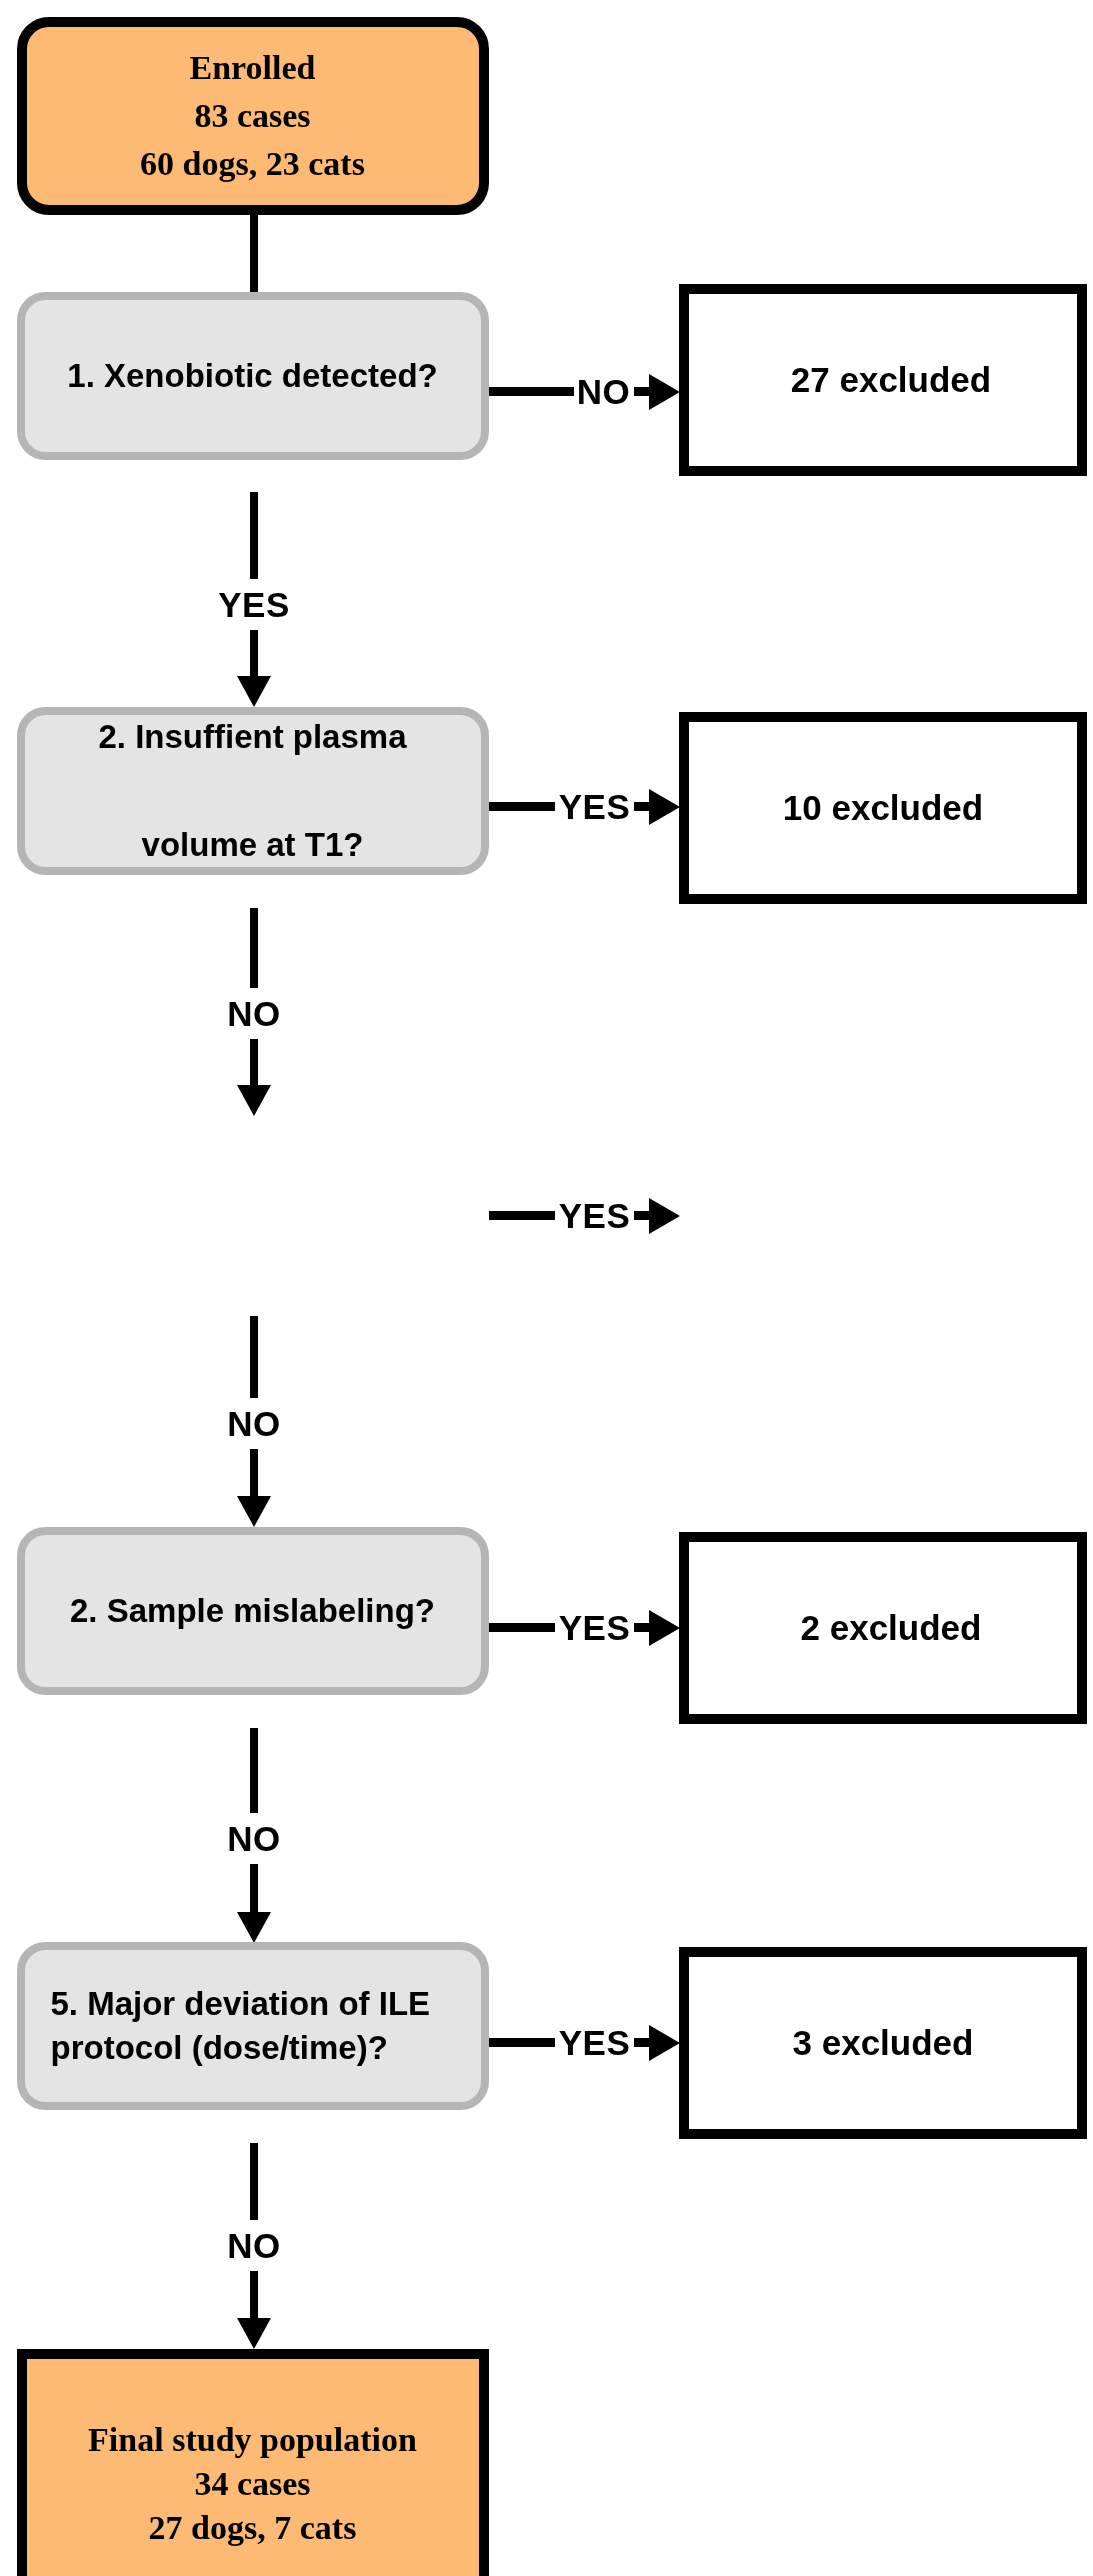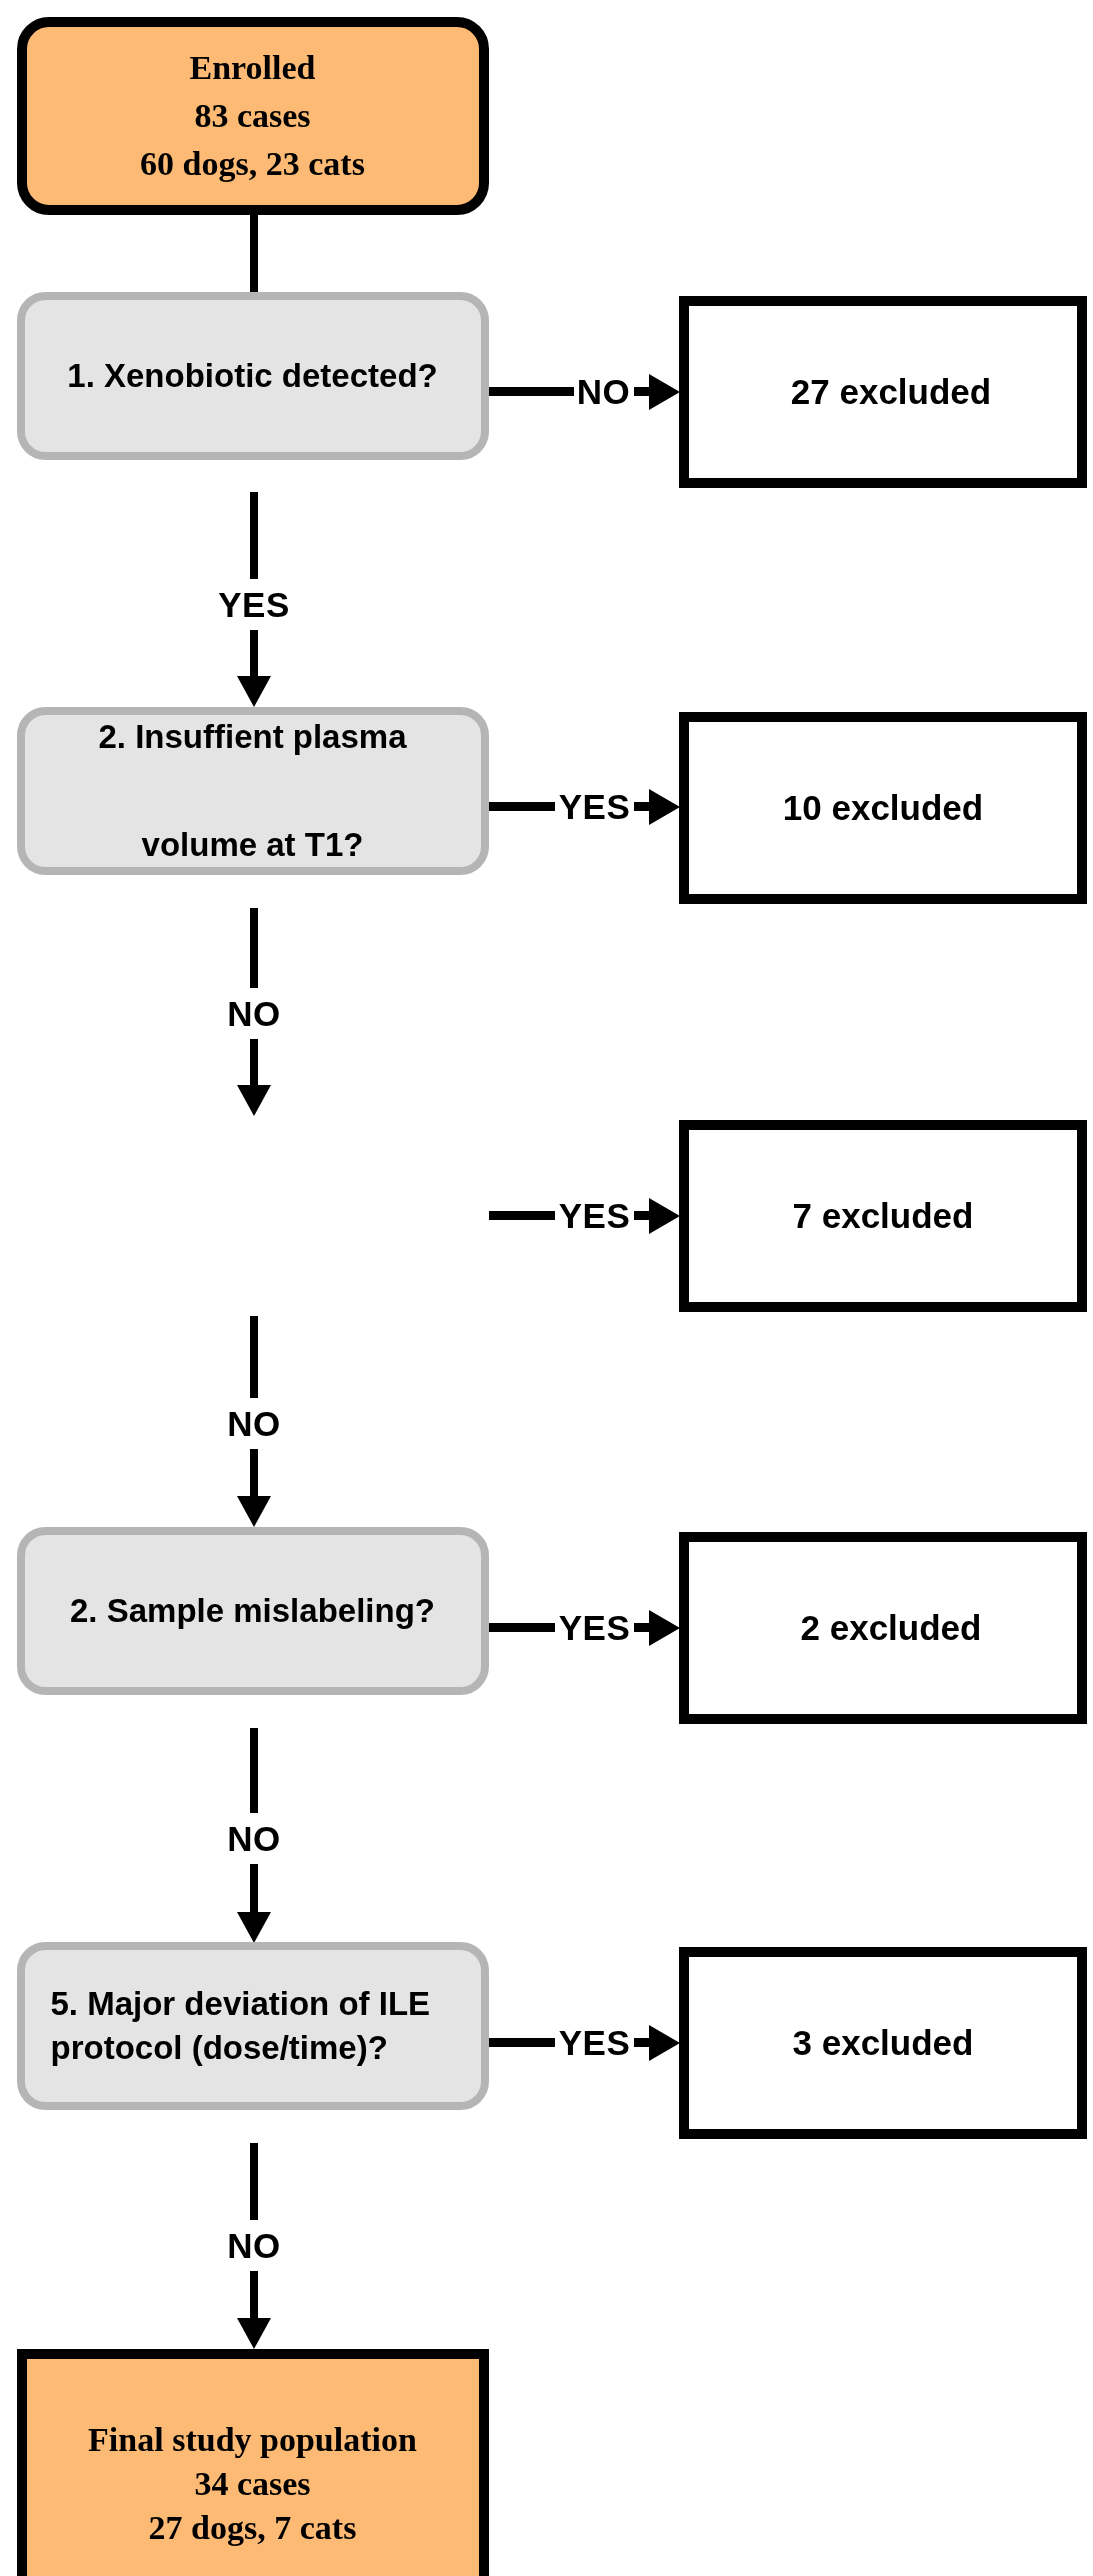--- a/index.html
+++ b/index.html
@@ -70,21 +70,21 @@
     height: 192px;
     box-sizing: border-box;
     background: #ffffff;
     border: 10px solid #000000;
     display: flex;
     align-items: center;
     justify-content: center;
     text-align: center;
     font-size: 35px;
   }
-  .e1 { top: 296px; padding-left: 16px; }
+  .e1 { top: 284px; padding-left: 16px; }
   .e2 { top: 712px; }
   .e3 { top: 1120px; }
   .e4 { top: 1532px; padding-left: 16px; }
   .e5 { top: 1947px; }
 
   .line { display: block; white-space: pre; }
   .line:empty { display: none; }
 
   
   .vflow {
@@ -199,23 +199,20 @@
     <div class="vline grow"></div>
     <div class="varrowhead"></div>
   </div>
 
   <div class="hflow a3">
     <div class="hline grow"></div>
     <div class="flow-label">YES</div>
     <div class="hline stub"></div>
     <div class="harrowhead"></div>
   </div>
-  <div class="excl-box e3">
-    <span class="line">7 excluded</span>
-  </div>
   <div class="vflow v3">
     <div class="vline seg1"></div>
     <div class="flow-label">NO</div>
     <div class="vline grow"></div>
     <div class="varrowhead"></div>
   </div>
 
   <div class="gray-box g4">
     <span class="line">2. Sample mislabeling?</span>
 

